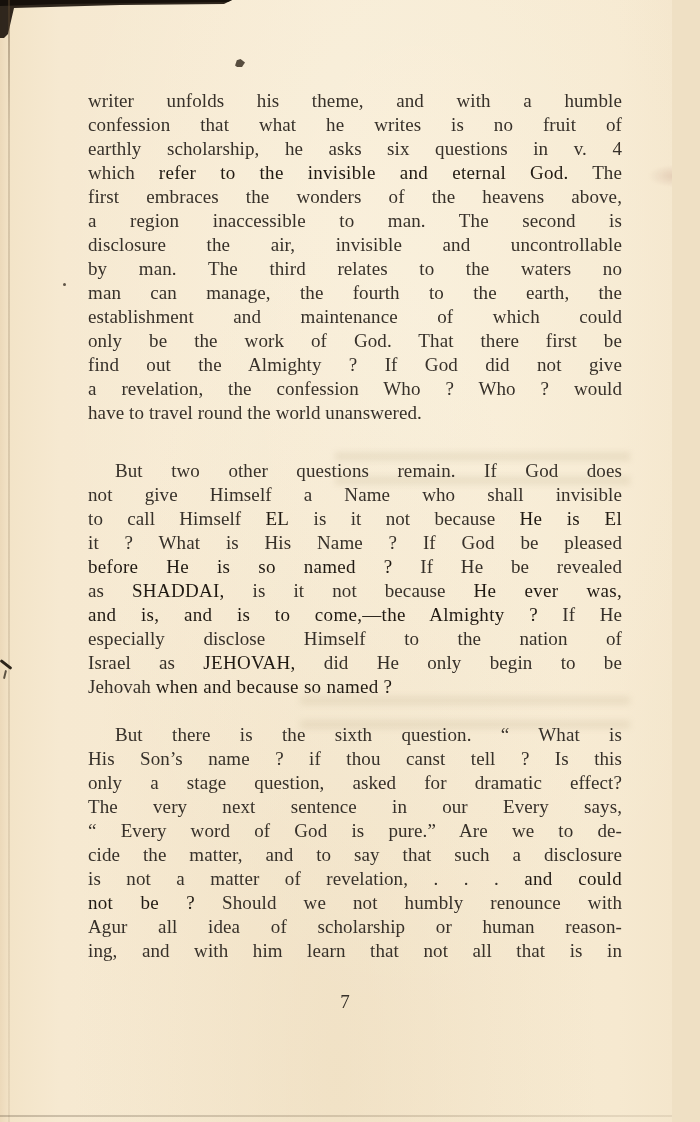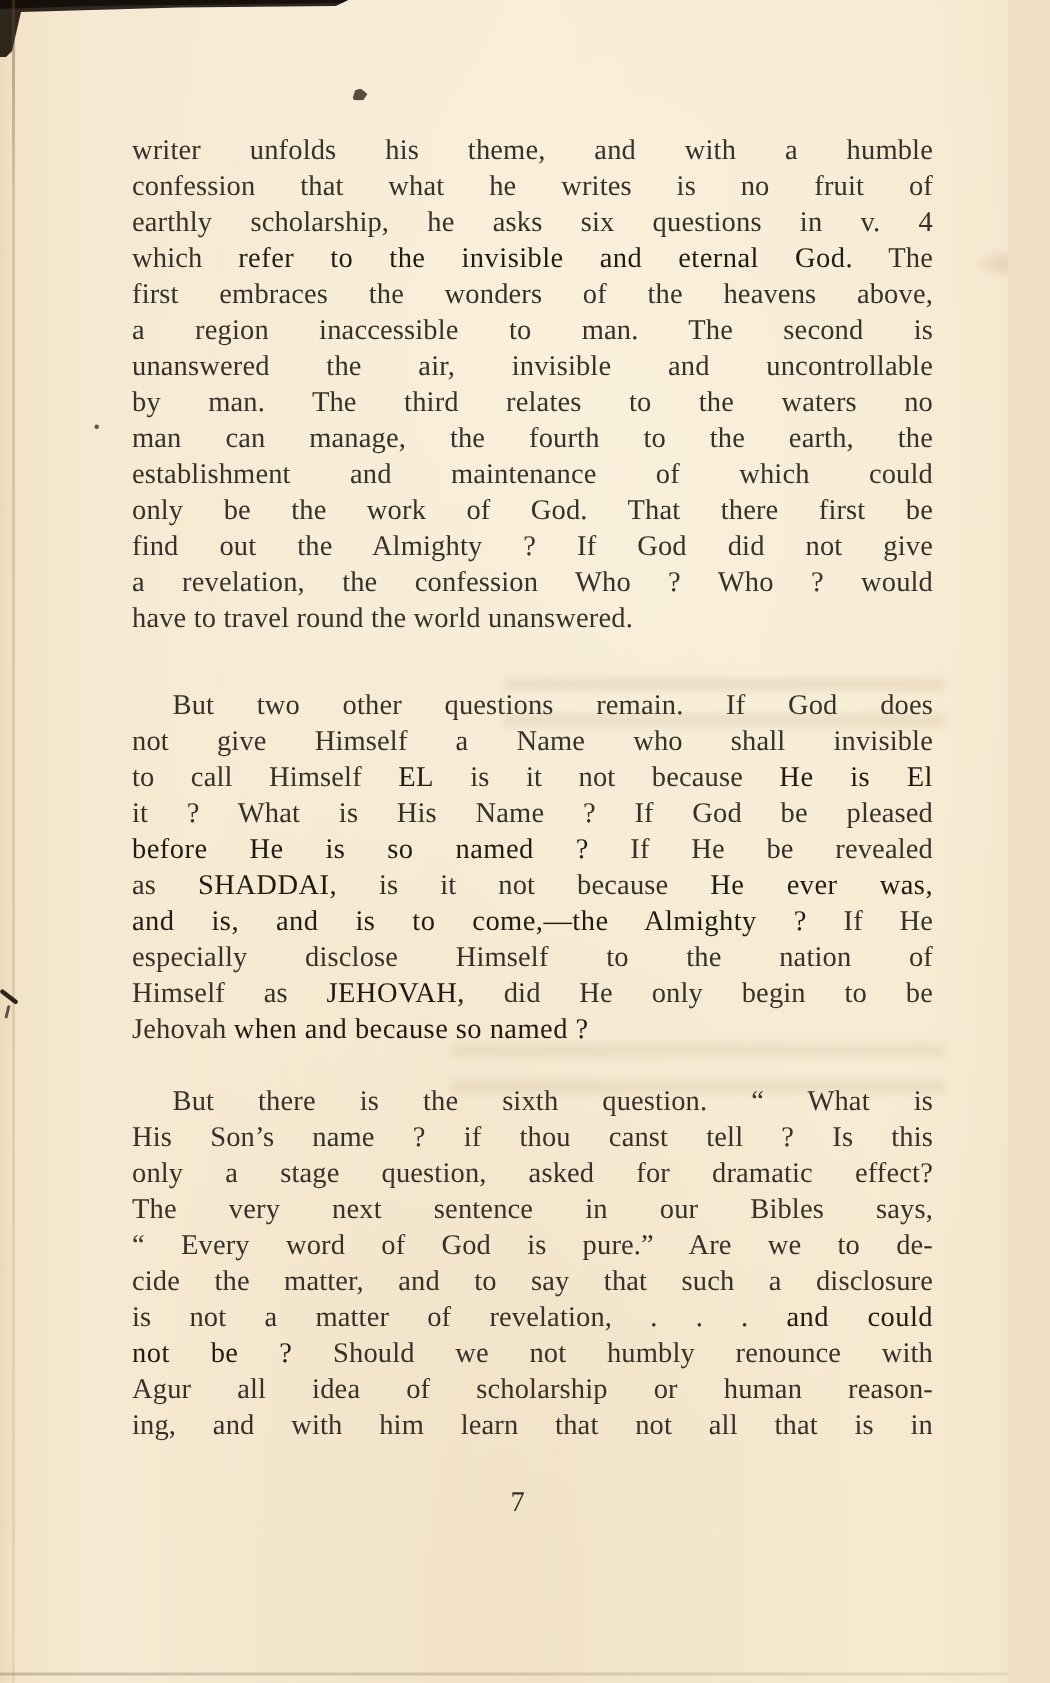--- a/index.html
+++ b/index.html
@@ -126,46 +126,46 @@
   <div class="ghost-2"></div>
 
   <div class="page-text">
       <div class="para">
         <div class="line"><span>writer unfolds his theme, and with a humble</span></div>
         <div class="line"><span>confession that what he writes is no fruit of</span></div>
         <div class="line"><span>earthly scholarship, he asks six questions in v. 4</span></div>
         <div class="line"><span>which </span><span class="b">refer to the invisible and eternal God.</span><span> The</span></div>
         <div class="line"><span>first embraces the wonders of the heavens above,</span></div>
         <div class="line"><span>a region inaccessible to man.  The second is</span></div>
-        <div class="line"><span>unanswered the air, invisible and uncontrollable</span></div>
+        <div class="line"><span>disclosure the air, invisible and uncontrollable</span></div>
         <div class="line"><span>by man.  The third relates to the waters no</span></div>
         <div class="line"><span>man can manage, the fourth to the earth, the</span></div>
         <div class="line"><span>establishment and maintenance of which could</span></div>
         <div class="line"><span>only be the work of God.  That there first be</span></div>
         <div class="line"><span>find out the Almighty ?  If God did not give</span></div>
         <div class="line"><span>a revelation, the confession Who ? Who ? would</span></div>
         <div class="line nj"><span>have to travel round the world unanswered.</span></div>
       </div>
       <div class="para gap-lg">
         <div class="line first"><span>But two other questions remain.  If God does</span></div>
         <div class="line"><span>not give Himself a Name who shall invisible</span></div>
         <div class="line"><span>to call Himself </span><span class="b">EL</span><span> is it not because </span><span class="b">He is El</span></div>
         <div class="line"><span>it ?  What is His Name ?  If God be pleased</span></div>
         <div class="line"><span class="b">before He is so named ?</span><span>  If He be revealed</span></div>
         <div class="line"><span>as </span><span class="b">SHADDAI,</span><span> is it not because </span><span class="b">He ever was,</span></div>
         <div class="line"><span class="b">and is, and is to come,—the Almighty ?</span><span>  If He</span></div>
         <div class="line"><span>especially disclose Himself to the nation of</span></div>
-        <div class="line"><span>Himself as </span><span class="b">JEHOVAH,</span><span> did He only begin to be</span></div>
+        <div class="line"><span>Israel as </span><span class="b">JEHOVAH,</span><span> did He only begin to be</span></div>
         <div class="line nj"><span>Jehovah </span><span class="b">when and because so named ?</span></div>
       </div>
       <div class="para gap-md">
         <div class="line first"><span>But there is the sixth question.  “ What is</span></div>
         <div class="line"><span>His Son’s name ? if thou canst tell ?  Is this</span></div>
         <div class="line"><span>only a stage question, asked for dramatic effect?</span></div>
-        <div class="line"><span>The very next sentence in our Bibles says,</span></div>
+        <div class="line"><span>The very next sentence in our Every says,</span></div>
         <div class="line"><span>“ Every word of God is pure.”  Are we to de-</span></div>
         <div class="line"><span>cide the matter, and to say that such a disclosure</span></div>
         <div class="line"><span>is not a matter of revelation, . . . </span><span class="b">and could</span></div>
         <div class="line"><span class="b">not be ?</span><span>  Should we not humbly renounce with</span></div>
         <div class="line"><span>Agur all idea of scholarship or human reason-</span></div>
         <div class="line"><span>ing, and with him learn that not all that is in</span></div>
       </div>
     </div>
 
   <div class="page-number">7</div>

